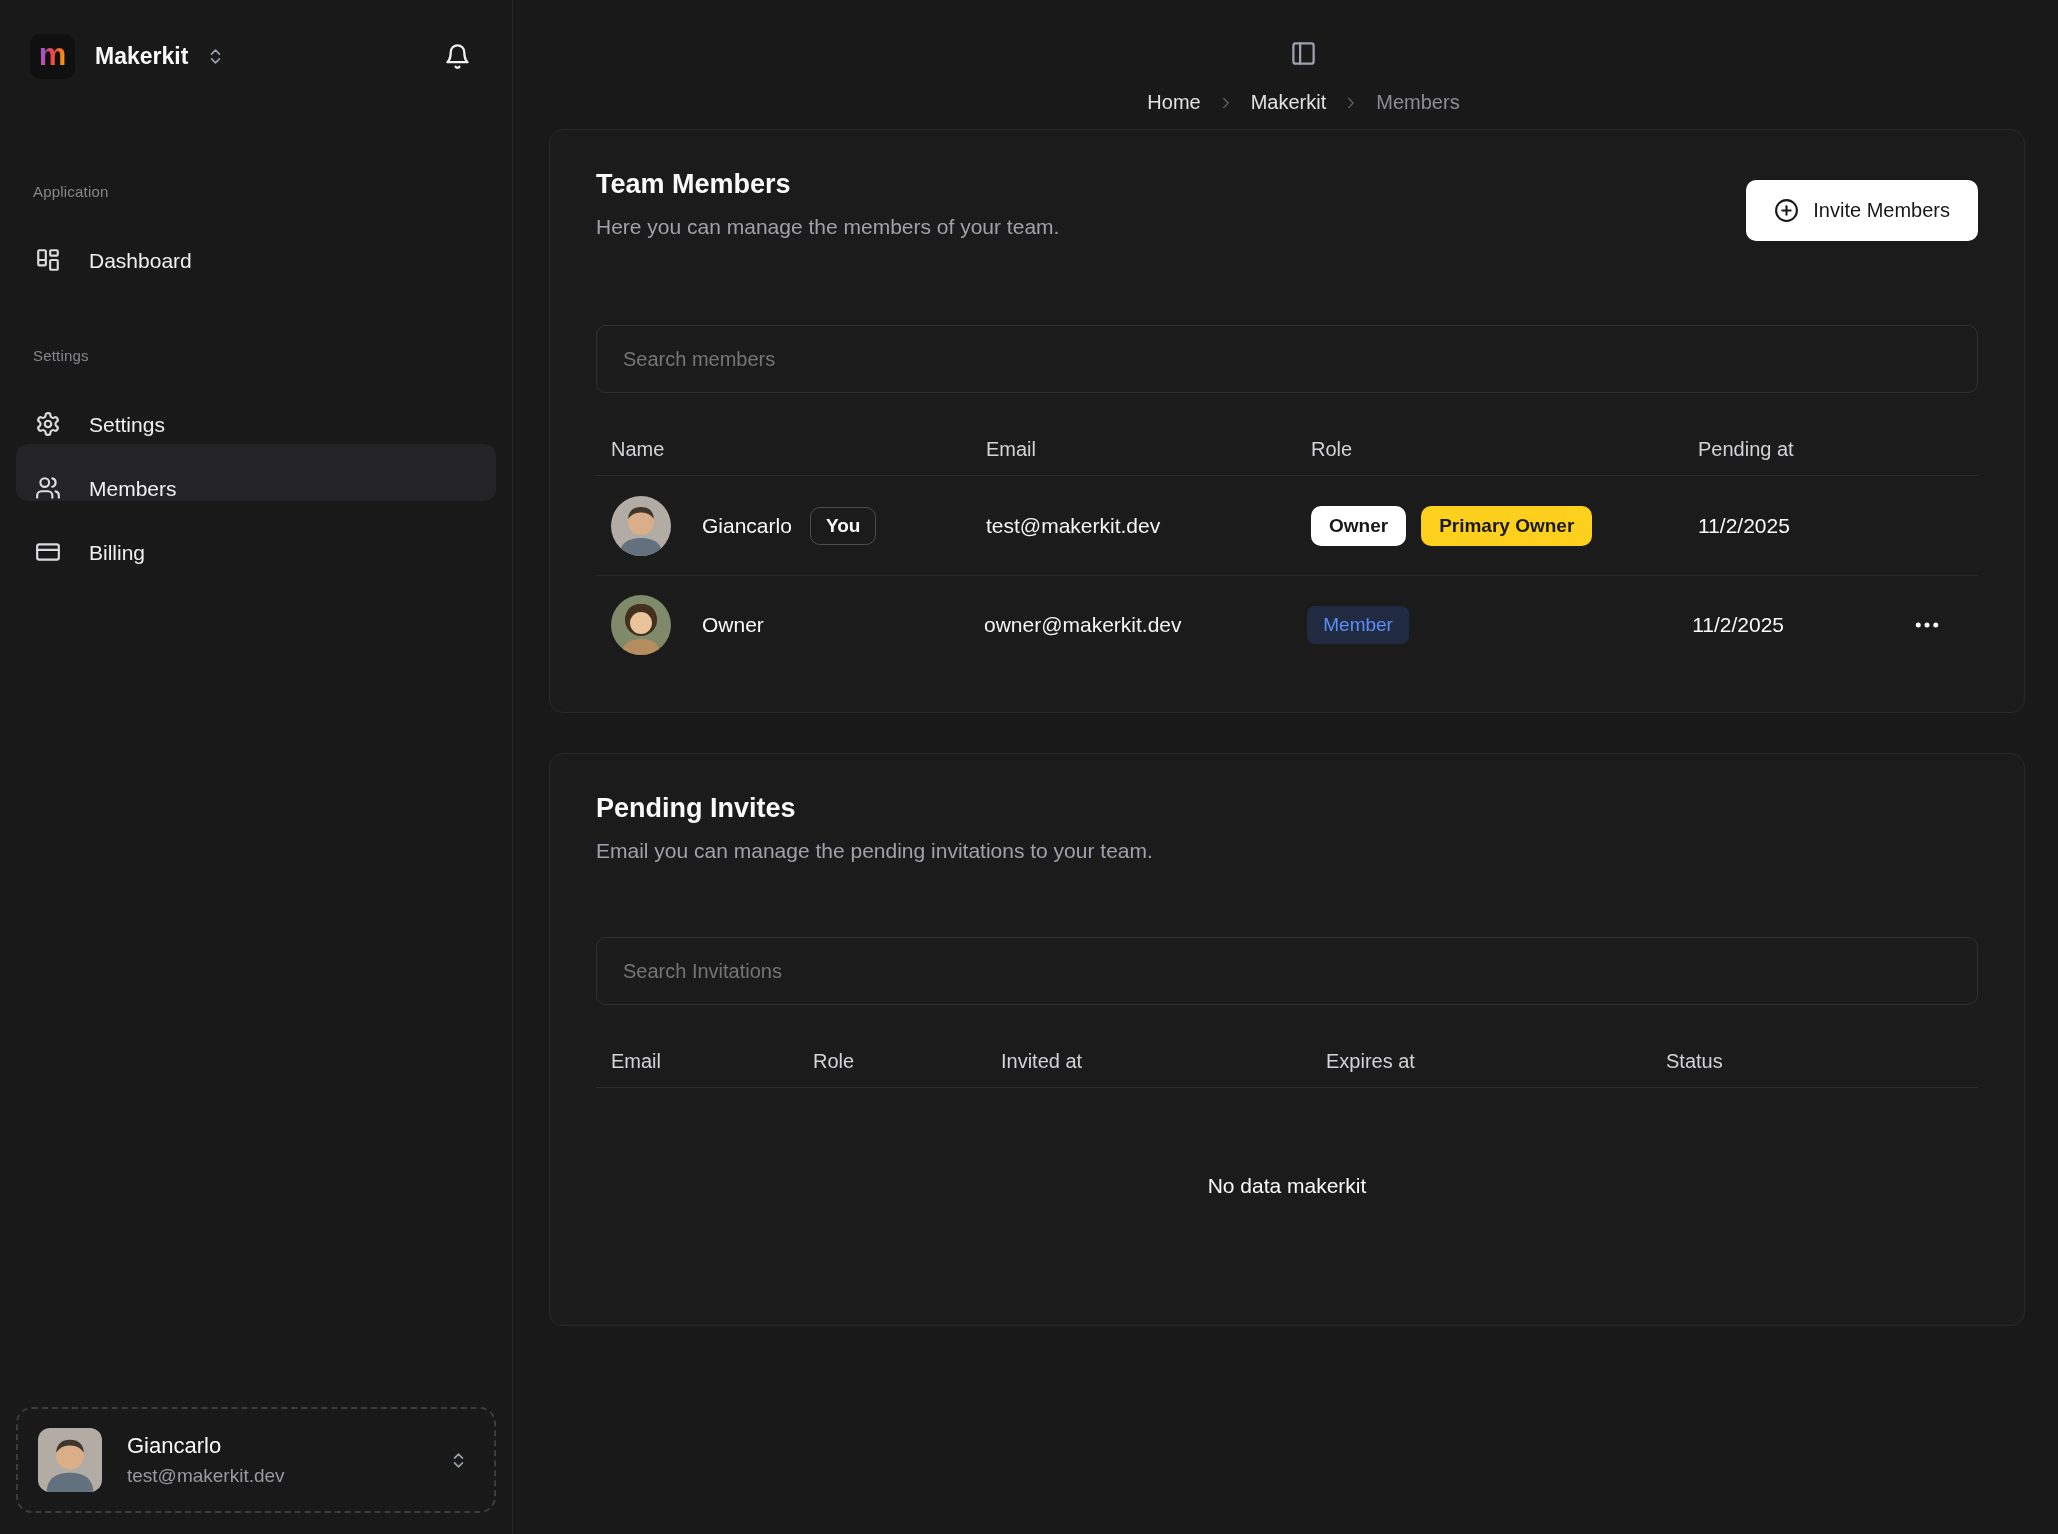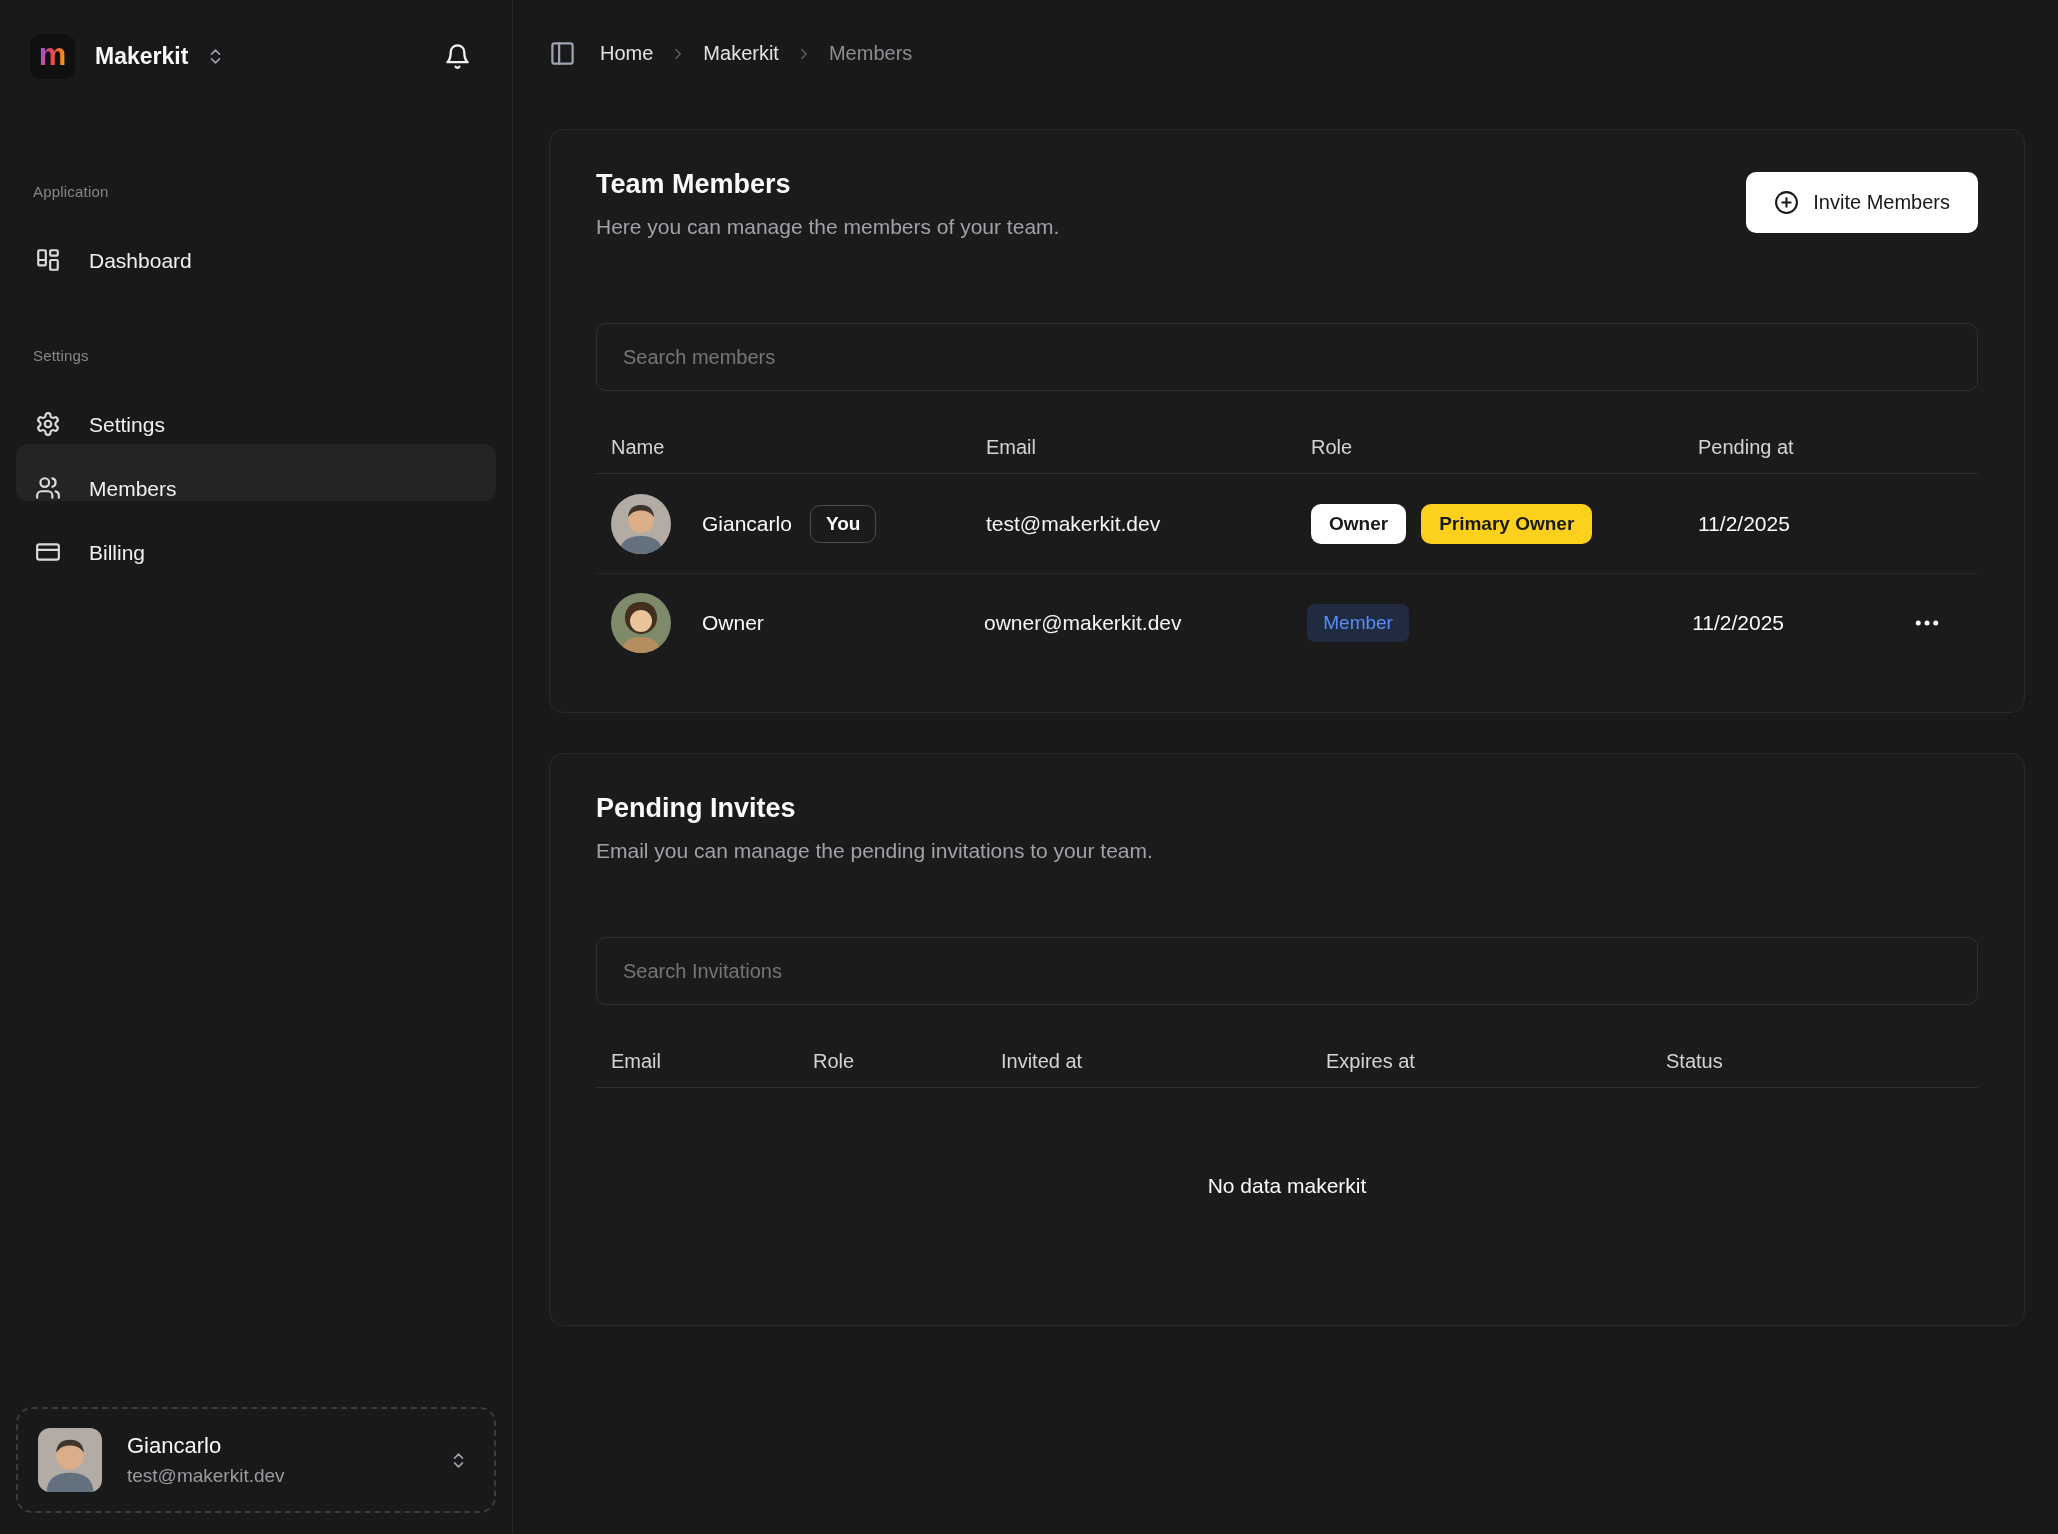--- a/index.html
+++ b/index.html
@@ -66,21 +66,21 @@
   }
   .user-avatar { width: 64px; height: 64px; border-radius: 12px; overflow: hidden; flex: none; }
   .user-avatar svg, .row-avatar svg { display: block; width: 100%; height: 100%; }
   .user-texts { display: flex; flex-direction: column; gap: 6px; }
   .user-name { font-size: 22px; color: #fafafa; }
   .user-email { font-size: 19px; color: #9a9aa0; }
   .user-card .icon-chevrons { margin-left: auto; }
 
   
   .main { flex: 1; position: relative; }
-  .breadcrumb-row { display: flex; align-items: center; gap: 24px; padding: 40px 0 0 36px; }
+  .breadcrumb-row { display: flex; align-items: center; gap: 24px; padding: 40px 0 0 36px; flex-direction: column; }
   .panel-btn { background: none; border: none; padding: 0; cursor: pointer; display: flex; }
   .panel-btn svg { width: 27px; height: 27px; stroke: #9ca3af; }
   .breadcrumb { display: flex; align-items: center; gap: 16px; font-size: 20px; }
   .bc-link { color: #e2e2e4; cursor: pointer; }
   .bc-current { color: #8d8d93; }
   .bc-sep { width: 18px; height: 18px; stroke: #5b5b60; }
 
   .card {
     position: absolute; left: 36px; width: 1476px;
     background: #1b1b1b; border: 1px solid #2a2a2a; border-radius: 14px;
@@ -88,21 +88,21 @@
   }
   .card-members { top: 129px; height: 584px; }
   .card-invites { top: 753px; height: 573px; }
   .card-head { display: flex; align-items: flex-start; justify-content: space-between; }
   .card-title { font-size: 27px; font-weight: 700; color: #fafafa; line-height: 1.2; }
   .card-sub { font-size: 21px; color: #a1a1aa; margin-top: 15px; }
   .invite-btn {
     display: flex; align-items: center; gap: 14px;
     background: #ffffff; color: #18181b;
     border: none; border-radius: 10px;
-    height: 61px; padding: 0 28px; margin-top: 4px;
+    height: 61px; padding: 0 28px; margin-top: 12px;
     font-size: 20px; font-weight: 500; font-family: inherit;
     cursor: pointer;
   }
   .invite-btn svg { width: 25px; height: 25px; stroke: #18181b; }
 
   .search-input {
     width: 100%; height: 68px;
     background: transparent;
     border: 1px solid #303034; border-radius: 10px;
     padding: 0 26px;

